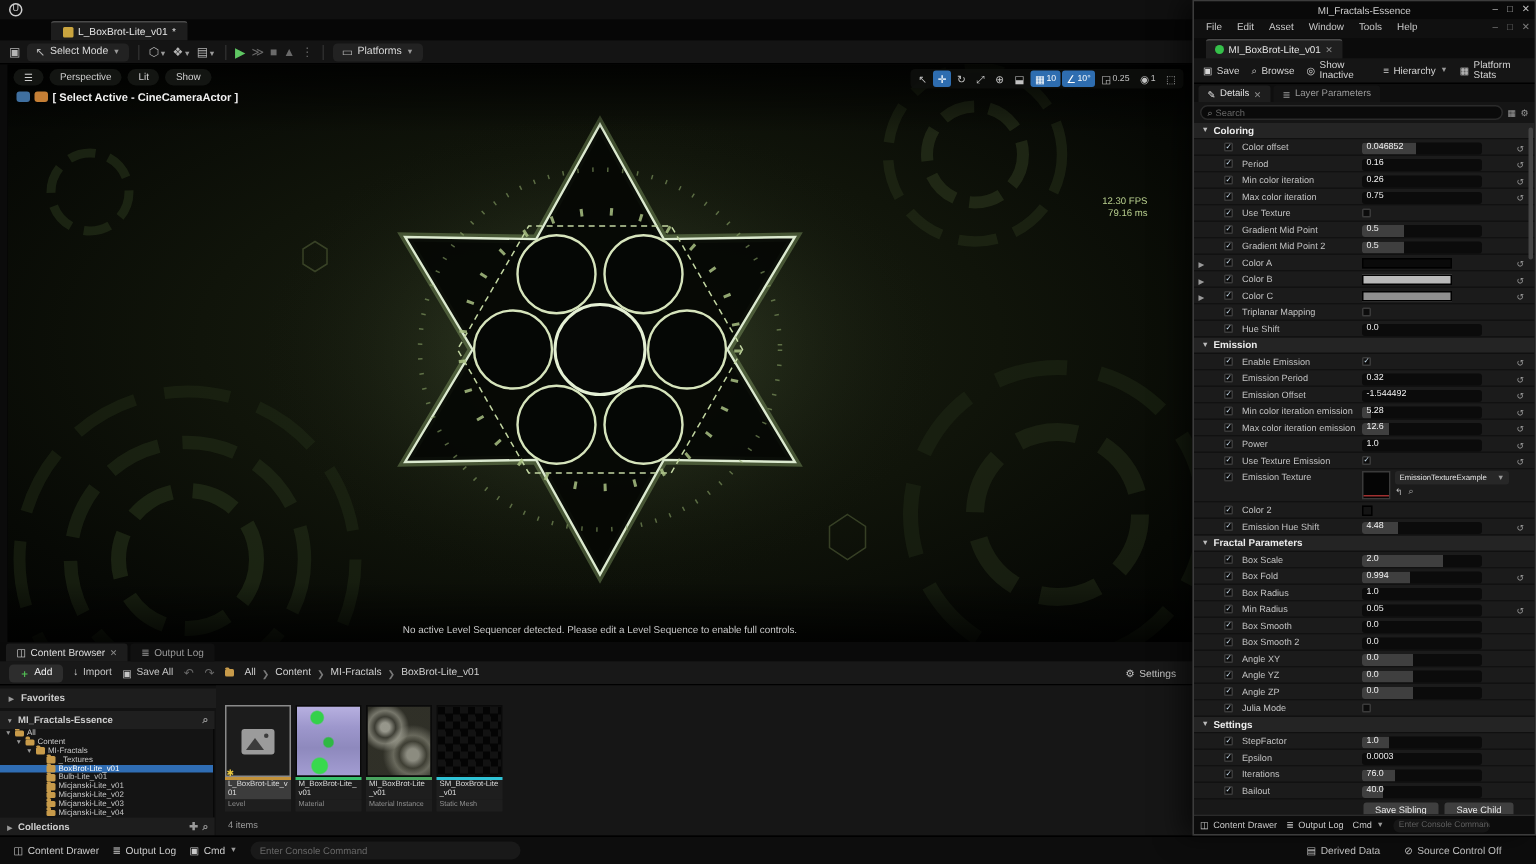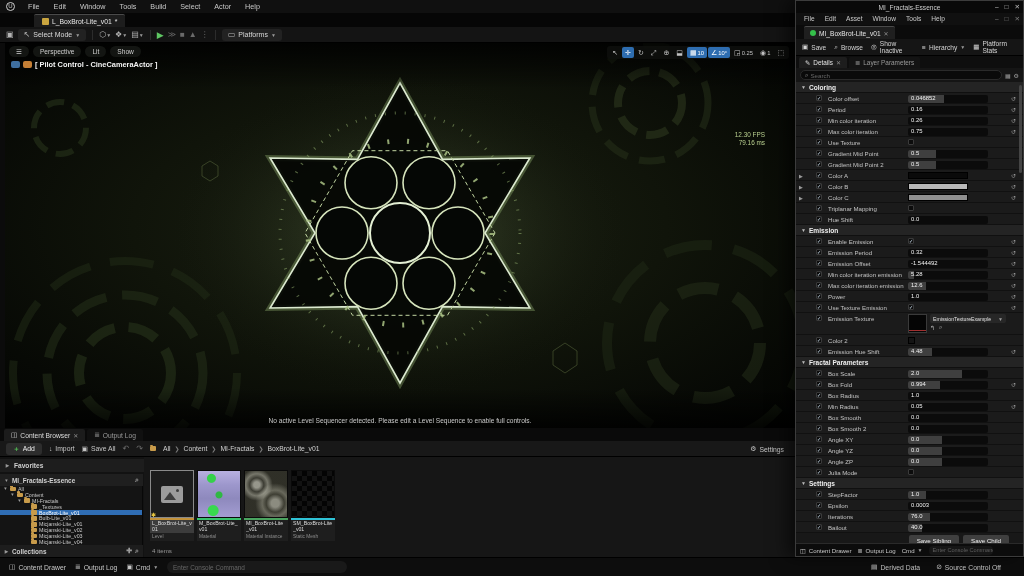--- a/index.html
+++ b/index.html
@@ -136,21 +136,20 @@
   .f-status{position:absolute;left:0;bottom:0;width:227px;height:13px;background:#0c0c0c;display:flex;align-items:center;gap:6px;padding:0 4px;font-size:6.1px;border-top:1px solid #2a2a2a;color:#c9c9c9}
   .mini-console{width:64px;height:9px;background:#161616;border-radius:4px;color:#5f5f5f;font-size:5.6px;display:flex;align-items:center;padding:0 4px;overflow:hidden;white-space:nowrap}
 </style>
 </head>
 <body>
 
 <div class="screen">
 
   <div class="menubar">
     <span class="ue-logo">U</span>
-    <span id="main-menus"><span class="menu-item">File</span><span class="menu-item">Edit</span><span class="menu-item">Window</span><span class="menu-item">Tools</span><span class="menu-item">Build</span><span class="menu-item">Select</span><span class="menu-item">Actor</span><span class="menu-item">Help</span></span>
   </div>
 
   <div class="tabrow">
     <div class="asset-tab">
       <span class="tab-icon"></span>
       <span>L_BoxBrot-Lite_v01</span>
       <span>*</span>
     </div>
   </div>
 
@@ -239,21 +238,21 @@
       <div class="vpill">
           <span>Lit</span>
         </div>
       <div class="vpill">
           <span>Show</span>
         </div>
     </div>
     <div class="pilot">
       <span class="pic1"></span>
       <span class="pic2"></span>
-      <span>[ Pilot Control - CineCameraActor ]</span>
+      <span>[ Select Active - CineCameraActor ]</span>
     </div>
     <div class="ttools" id="ttools">
         <span class="ttool">↖</span>
         <span class="ttool on">✛</span>
         <span class="ttool">↻</span>
         <span class="ttool">⤢</span>
         <span class="ttool">⊕</span>
         <span class="ttool">⬓</span>
         <span class="ttool on">▦<span class="tlab">10</span></span>
         <span class="ttool on">∠<span class="tlab">10°</span></span>

